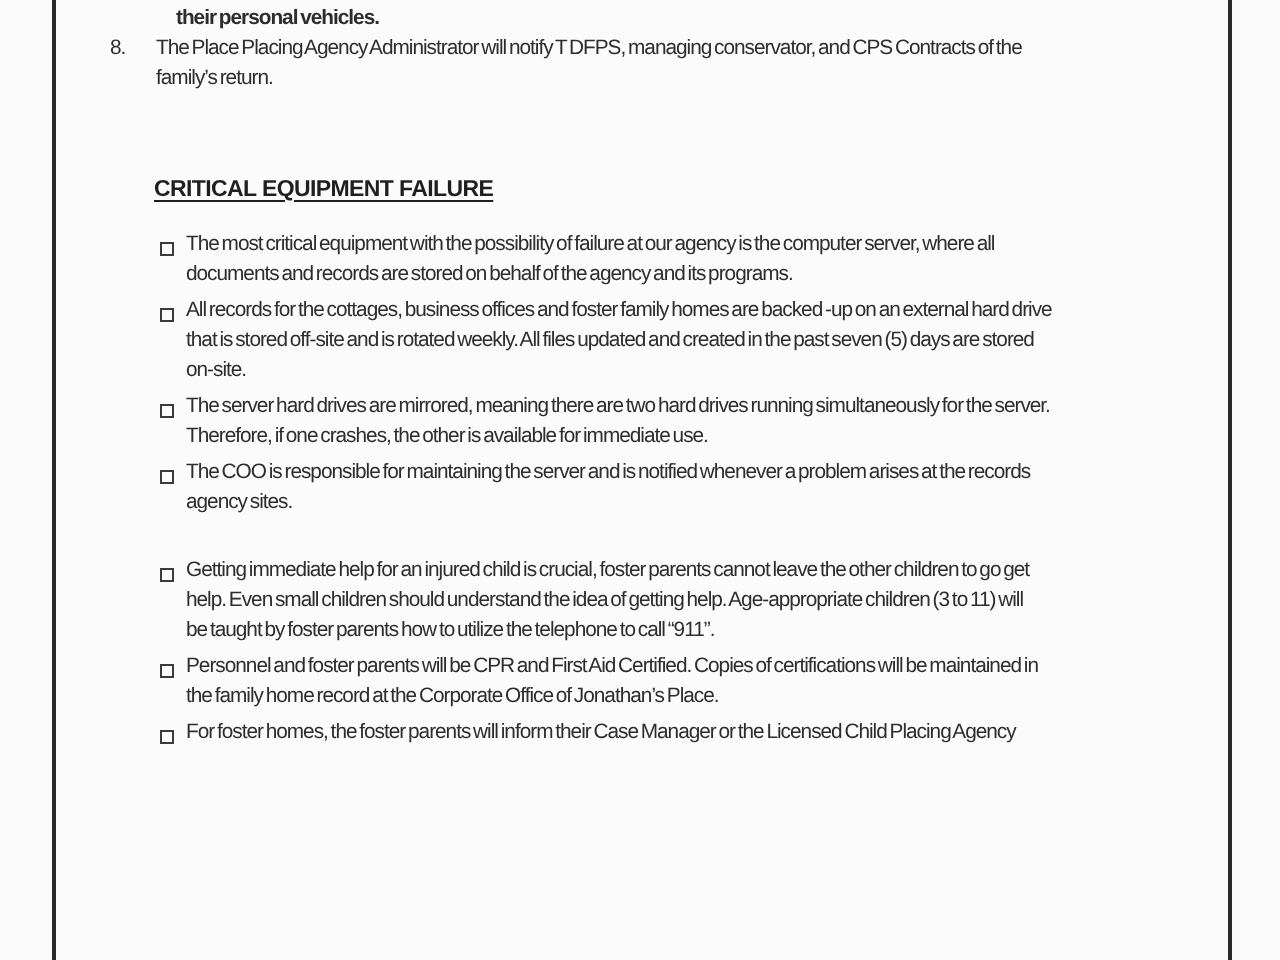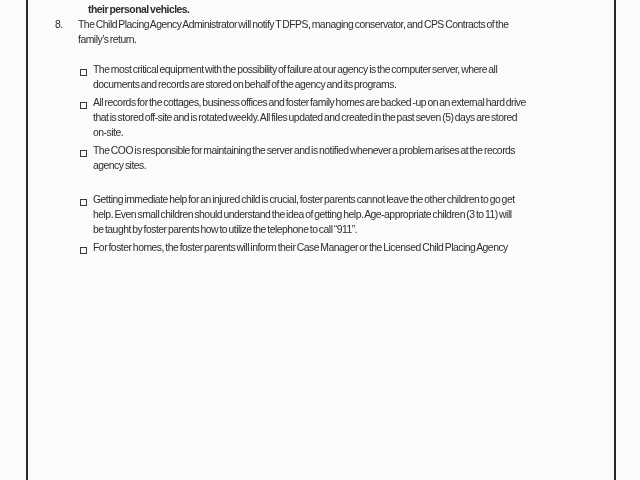--- a/index.html
+++ b/index.html
@@ -77,40 +77,46 @@
 
 <div class="page-border left"></div>
 <div class="page-border right"></div>
 
 <div class="content">
 
   <div class="body-text continuation-line">their personal vehicles.</div>
 
   <div class="numbered-item">
     <div class="body-text num">8.</div>
-    <div class="body-text ntext">The Child Placing Agency Administrator will notify T DFPS, managing conservator, and CPS Contracts of the
+    <div class="body-text ntext">The Place Placing Agency Administrator will notify T DFPS, managing conservator, and CPS Contracts of the
 family’s return.</div>
   </div>
 
+  <div class="section-heading heading-1">CRITICAL EQUIPMENT FAILURE</div>
 
   <div class="bullet-list">
 
     <div class="bullet-item">
       <div class="bullet-marker"><span class="bullet-square"></span></div>
       <div class="body-text bullet-text">The most critical equipment with the possibility of failure at our agency is the computer server, where all
 documents and records are stored on behalf of the agency and its programs.</div>
     </div>
 
     <div class="bullet-item">
       <div class="bullet-marker"><span class="bullet-square"></span></div>
       <div class="body-text bullet-text">All records for the cottages, business offices and foster family homes are backed -up on an external hard drive
 that is stored off-site and is rotated weekly. All files updated and created in the past seven (5) days are stored
 on-site.</div>
     </div>
 
+    <div class="bullet-item">
+      <div class="bullet-marker"><span class="bullet-square"></span></div>
+      <div class="body-text bullet-text">The server hard drives are mirrored, meaning there are two hard drives running simultaneously for the server.
+Therefore, if one crashes, the other is available for immediate use.</div>
+    </div>
 
     <div class="bullet-item">
       <div class="bullet-marker"><span class="bullet-square"></span></div>
       <div class="body-text bullet-text">The COO is responsible for maintaining the server and is notified whenever a problem arises at the records
 agency sites.</div>
     </div>
 
   </div>
 
 
@@ -118,20 +124,25 @@
 
 
     <div class="bullet-item">
       <div class="bullet-marker"><span class="bullet-square"></span></div>
       <div class="body-text bullet-text">Getting immediate help for an injured child is crucial, foster parents cannot leave the other children to go get
 help.  Even small children should understand the idea of getting help.  Age-appropriate children (3 to 11) will
 be taught by foster parents how to utilize the telephone to call “911”.</div>
     </div>
 
 
+    <div class="bullet-item">
+      <div class="bullet-marker"><span class="bullet-square"></span></div>
+      <div class="body-text bullet-text">Personnel and foster parents will be CPR and First Aid Certified.  Copies of certifications will be maintained in
+the family home record at the Corporate Office of Jonathan’s Place.</div>
+    </div>
 
 
     <div class="bullet-item">
       <div class="bullet-marker"><span class="bullet-square"></span></div>
       <div class="body-text bullet-text">For foster homes, the foster parents will inform their Case Manager or the Licensed Child Placing Agency</div>
     </div>
 
   </div>
 
 </div>

